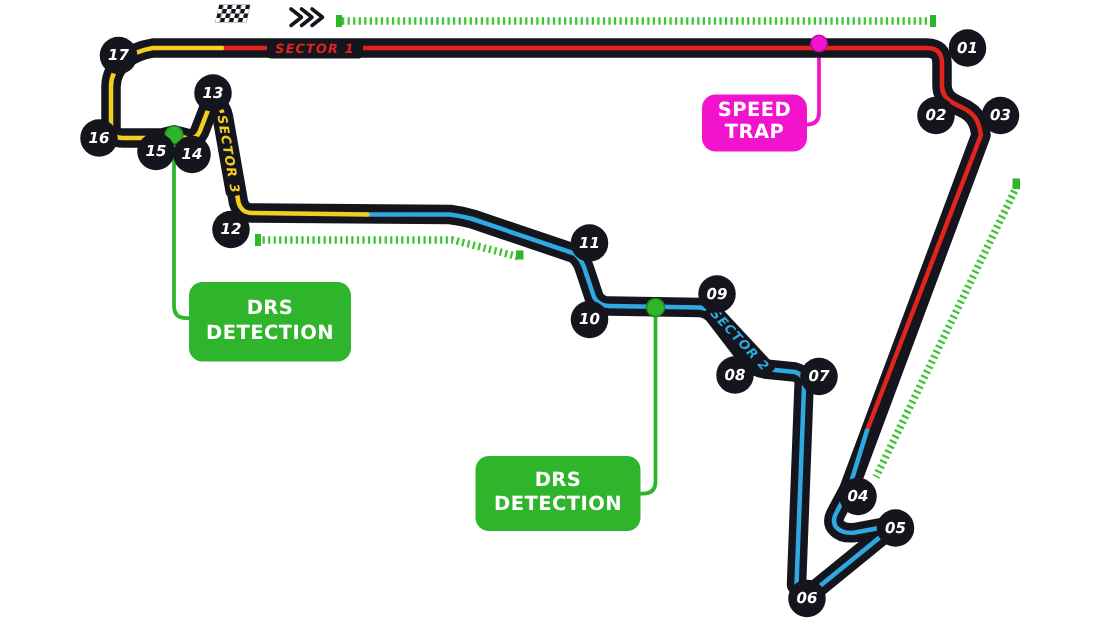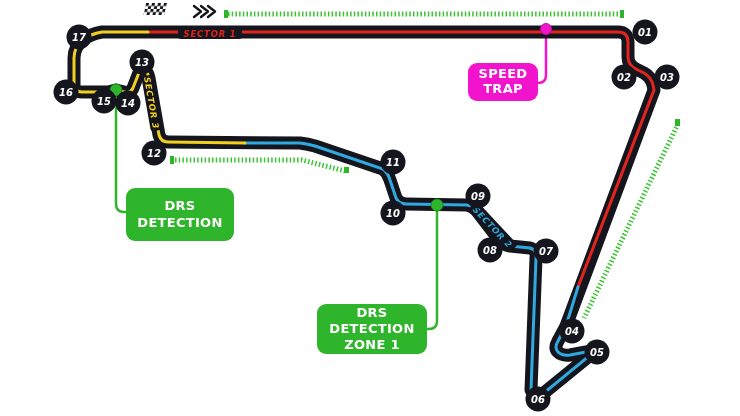--- a/index.html
+++ b/index.html
@@ -170,15 +170,14 @@
     <span>SPEED</span>
     <span>TRAP</span>
   </div>
   <div class="callout" id="drs-zone-2-box">
     <span>DRS</span>
     <span>DETECTION</span>
   </div>
   <div class="callout" id="drs-zone-1-box">
     <span>DRS</span>
     <span>DETECTION</span>
-    <span>ZONE 1</span>
   </div>
 </div>
 
 </body></html>

